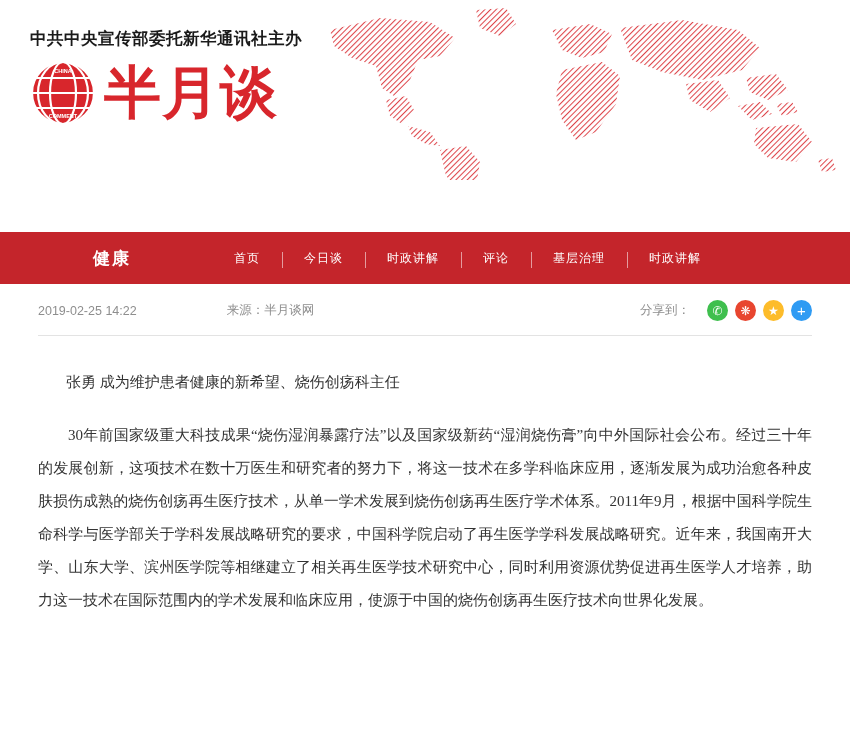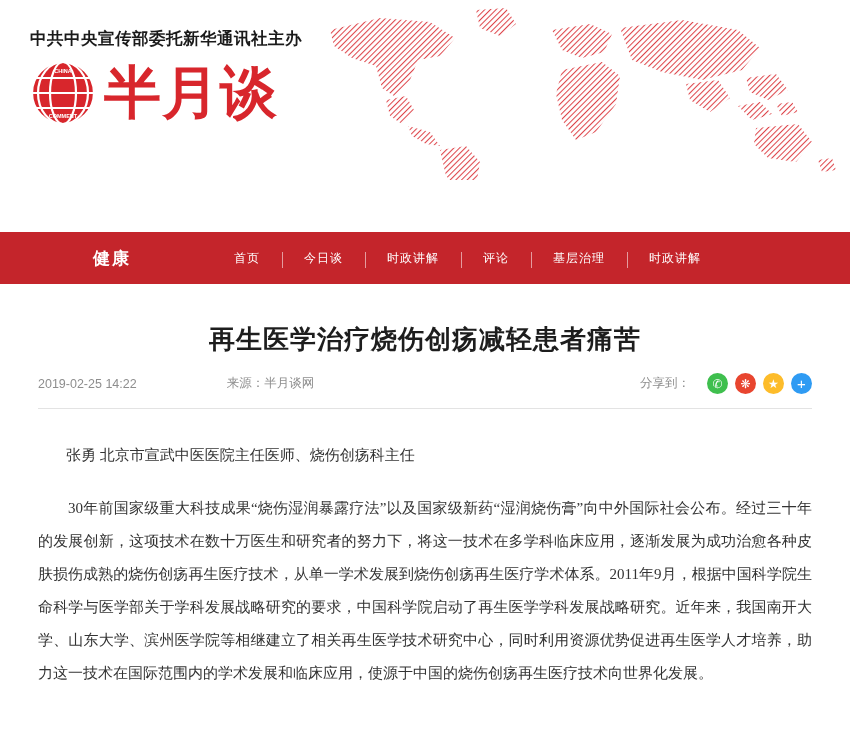--- a/index.html
+++ b/index.html
@@ -251,33 +251,32 @@
       <div class="nav-item">首页</div>
       <div class="nav-item">今日谈</div>
       <div class="nav-item">时政讲解</div>
       <div class="nav-item">评论</div>
       <div class="nav-item">基层治理</div>
       <div class="nav-item">时政讲解</div>
     </div>
   </div>
 
   <div class="article">
-    <h1 class="article-title">再生医学治疗烧伤创疡减轻患者痛苦</h1>
 
     <div class="meta-row">
       <span class="meta-date">2019-02-25 14:22</span>
       <span class="meta-source">来源：半月谈网</span>
       <span class="share-wrap">
         <span class="share-label">分享到：</span>
         <span class="share-icon si-wechat">✆</span>
         <span class="share-icon si-weibo">❋</span>
         <span class="share-icon si-qzone">★</span>
         <span class="share-icon si-more">+</span>
       </span>
     </div>
 
     <div class="body-text">
-      <div class="byline">张勇 北京市宣武中医医院主任医师、烧伤创疡科主任</div>
+      <div class="byline">张勇 成为维护患者健康的新希望、烧伤创疡科主任</div>
       <p class="para">30年前国家级重大科技成果“烧伤湿润暴露疗法”以及国家级新药“湿润烧伤膏”向中外国际社会公布。经过三十年的发展创新，这项技术在数十万医生和研究者的努力下，将这一技术在多学科临床应用，逐渐发展为成功治愈各种皮肤损伤成熟的烧伤创疡再生医疗技术，从单一学术发展到烧伤创疡再生医疗学术体系。2011年9月，根据中国科学院生命科学与医学部关于学科发展战略研究的要求，中国科学院启动了再生医学学科发展战略研究。近年来，我国南开大学、山东大学、滨州医学院等相继建立了相关再生医学技术研究中心，同时利用资源优势促进再生医学人才培养，助力这一技术在国际范围内的学术发展和临床应用，使源于中国的烧伤创疡再生医疗技术向世界化发展。</p>
     </div>
   </div>
 
 </div>
 
 </body></html>

